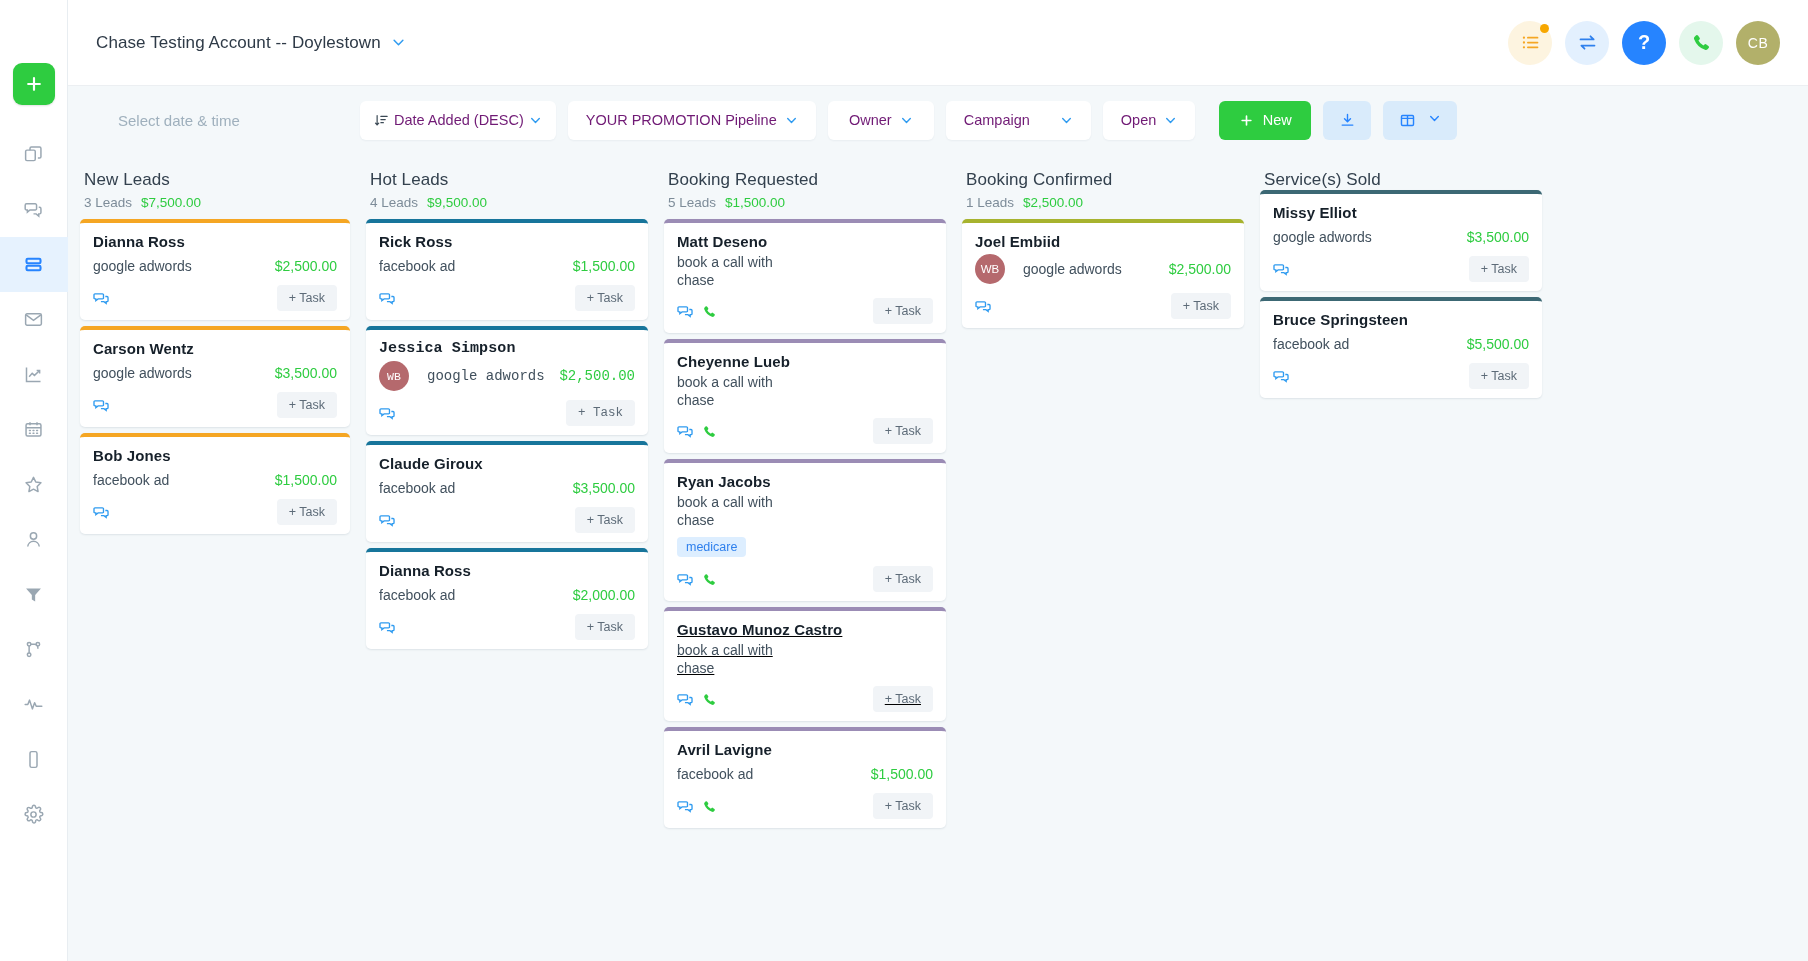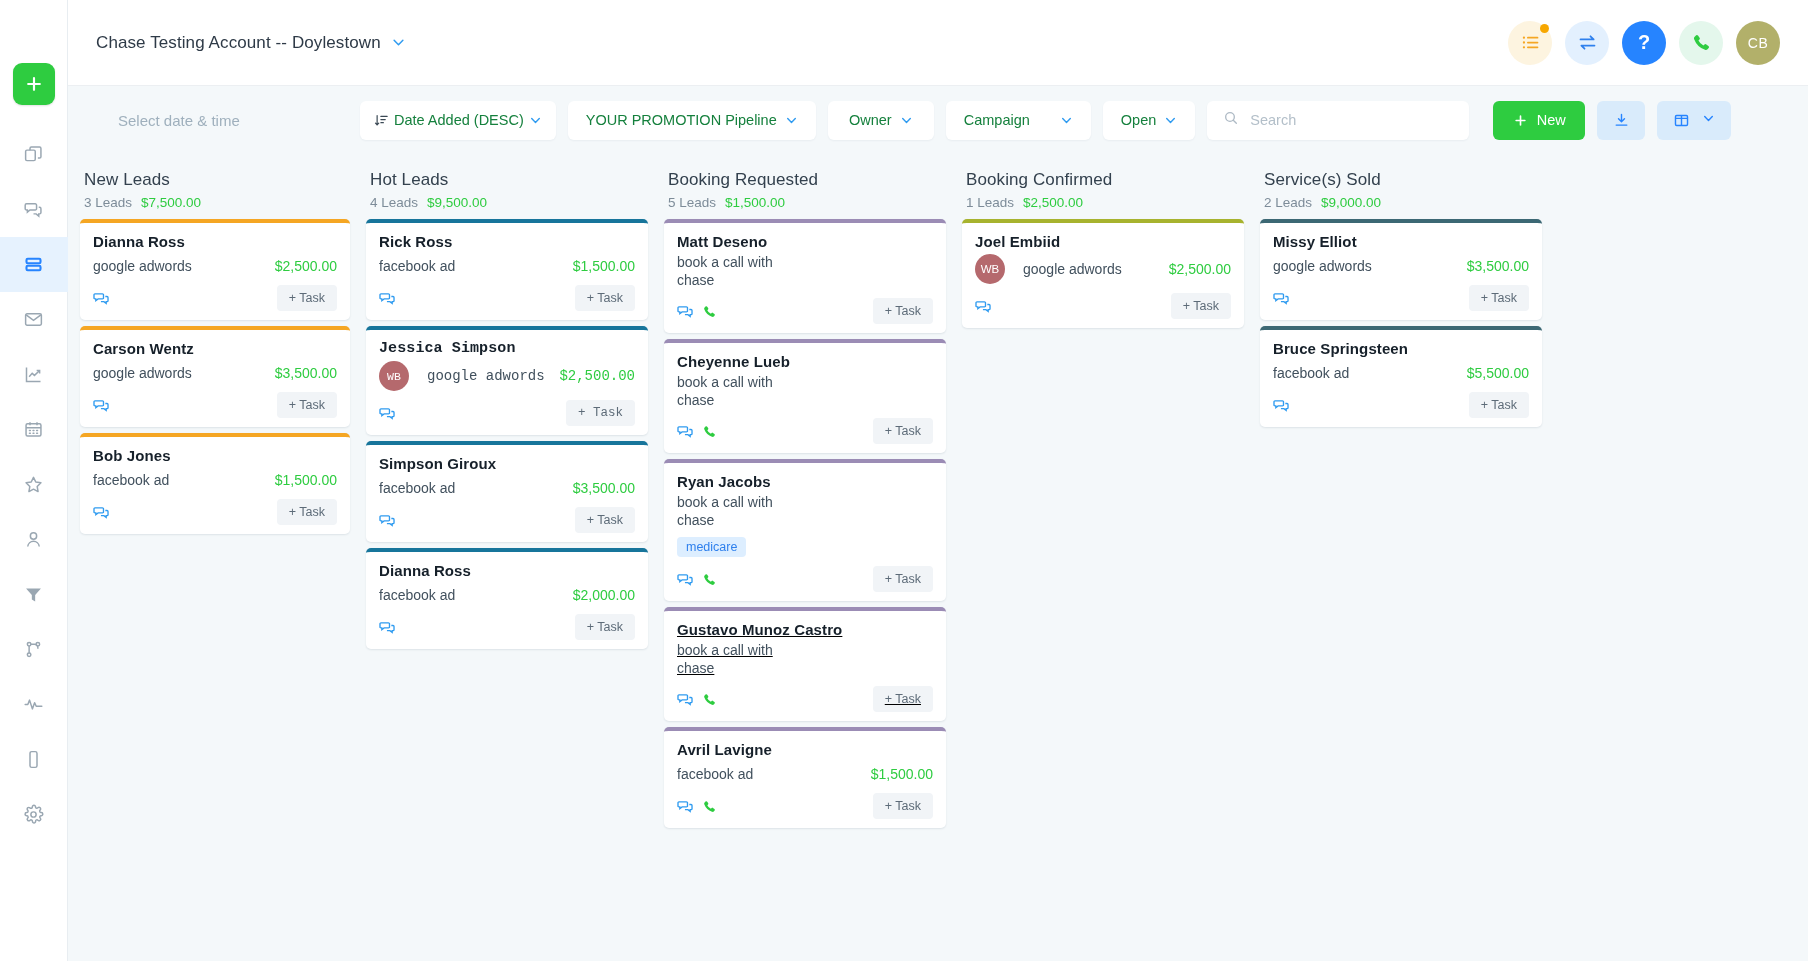--- a/index.html
+++ b/index.html
@@ -71,21 +71,21 @@
     height: 68px; background: #f4f8fa; display: flex; align-items: center;
     padding: 0 26px 0 28px; gap: 12px; flex: 0 0 68px;
   }
   .date-sel {
     width: 252px; font-size: 15px; color: #9fb0bd; padding-left: 22px;
     cursor: pointer; user-select: none;
   }
   .pill {
     height: 39px; background: #fff; border-radius: 6px;
     display: flex; align-items: center; justify-content: center; gap: 8px;
-    padding: 0 18px; font-size: 14.5px; color: #15803d; cursor: pointer;
+    padding: 0 18px; font-size: 14.5px; color: #701a75; cursor: pointer;
     box-shadow: 0 1px 2px rgba(16,40,70,.05);
     white-space: nowrap;
   }
   .pill .chev { color: #2f9bf0; display: flex; }
   .pill .chev svg { width: 13px; height: 13px; }
   .pill .sort-ico { color: #3a4854; display: flex; }
   .pill .sort-ico svg { width: 15px; height: 15px; }
   .pill.sort { min-width: 172px; padding: 0 14px; gap: 5px; }
   .pill.pipeline { min-width: 202px; }
   .pill.owner { min-width: 106px; }
@@ -348,29 +348,20 @@
 
       <div class="pill open">
         <span>Open</span>
         <span class="chev">
           <svg viewBox="0 0 24 24" fill="none" stroke="currentColor" stroke-width="2.6" stroke-linecap="round" stroke-linejoin="round">
               <path d="M5 8.5l7 7 7-7"></path>
             </svg>
         </span>
       </div>
 
-      <div class="search">
-        <span>
-          <svg viewBox="0 0 24 24" fill="none" stroke="currentColor" stroke-width="2" stroke-linecap="round">
-              <circle cx="10.5" cy="10.5" r="6.5"></circle>
-              <path d="M15.4 15.4L20 20"></path>
-            </svg>
-        </span>
-        <input type="text" placeholder="Search" style="">
-      </div>
 
       <div class="btn-new">
         <svg viewBox="0 0 24 24" fill="none" stroke="currentColor" stroke-width="2.6" stroke-linecap="round">
             <path d="M12 5v14M5 12h14"></path>
           </svg>
         <span>New</span>
       </div>
 
       <div class="btn-sq dl">
         <svg viewBox="0 0 24 24" fill="none" stroke="currentColor" stroke-width="2" stroke-linecap="round" stroke-linejoin="round">
@@ -493,21 +484,21 @@
                     <svg viewBox="0 0 24 24" fill="none" stroke="currentColor" stroke-width="1.9">
                       <path d="M2.8 5.4h10.6a1.4 1.4 0 011.4 1.4v4.4a1.4 1.4 0 01-1.4 1.4H7.2L4 15.1v-2.5H2.8a1.4 1.4 0 01-1.4-1.4V6.8a1.4 1.4 0 011.4-1.4z"></path>
                       <path d="M17.4 9.2h2.4a1.4 1.4 0 011.4 1.4v4.4a1.4 1.4 0 01-1.4 1.4h-1.2v2.5l-3.2-2.5h-4.2"></path>
                     </svg>
                   </span>
                 </div>
                 <div class="task-btn">+ Task</div>
               </div>
             </div>
             <div class="card" style="border-top-color: rgb(23, 117, 155);">
-              <div class="card-name">Simpson Giroux</div>
+              <div class="card-name">Claude Giroux</div>
               <div class="card-mid">
                 <div class="card-source">facebook ad</div>
                 <div class="card-amt">$3,500.00</div>
               </div>
               <div class="card-foot">
                 <div class="card-icons">
                   <span class="ico-chat">
                     <svg viewBox="0 0 24 24" fill="none" stroke="currentColor" stroke-width="1.9">
                       <path d="M2.8 5.4h10.6a1.4 1.4 0 011.4 1.4v4.4a1.4 1.4 0 01-1.4 1.4H7.2L4 15.1v-2.5H2.8a1.4 1.4 0 01-1.4-1.4V6.8a1.4 1.4 0 011.4-1.4z"></path>
                       <path d="M17.4 9.2h2.4a1.4 1.4 0 011.4 1.4v4.4a1.4 1.4 0 01-1.4 1.4h-1.2v2.5l-3.2-2.5h-4.2"></path>
@@ -675,24 +666,20 @@
                     </svg>
                   </span>
                 </div>
                 <div class="task-btn">+ Task</div>
               </div>
             </div>
           </div>
         </div>
         <div class="col">
           <div class="col-title">Service(s) Sold</div>
-          <div class="col-meta">
-            <span class="cnt">2 Leads</span>
-            <span class="amt">$9,000.00</span>
-          </div>
           <div class="col-cards">
             <div class="card" style="border-top-color: rgb(60, 104, 116);">
               <div class="card-name">Missy Elliot</div>
               <div class="card-mid">
                 <div class="card-source">google adwords</div>
                 <div class="card-amt">$3,500.00</div>
               </div>
               <div class="card-foot">
                 <div class="card-icons">
                   <span class="ico-chat">

